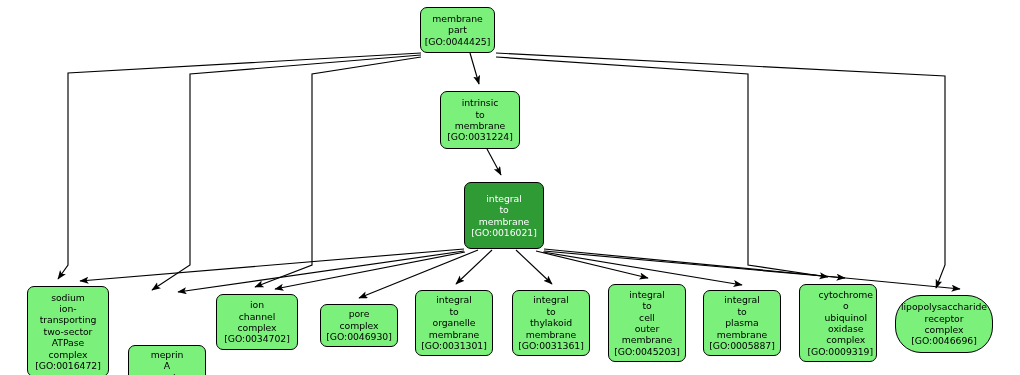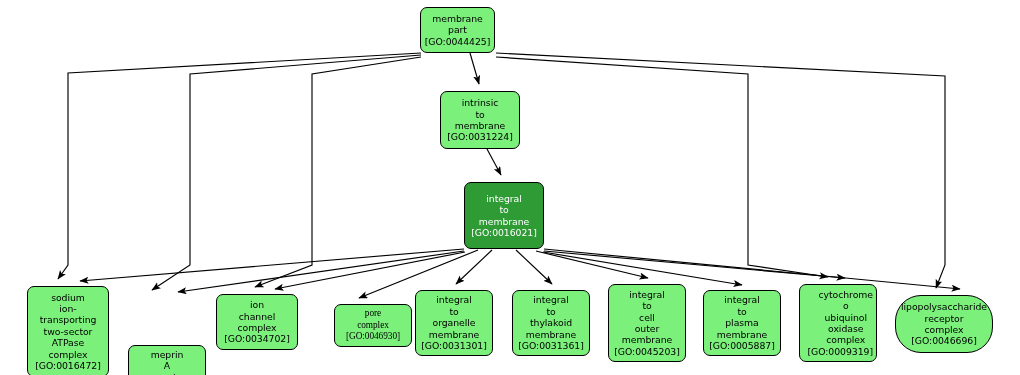--- a/index.html
+++ b/index.html
@@ -117,21 +117,21 @@
 A
 complex</span>
         <span class="goid">[GO:0017090]</span>
       </div>
       <div class="go-node" style="left: 216px; top: 294px; width: 82px; height: 56px;">
         <span class="nm">ion
 channel
 complex</span>
         <span class="goid">[GO:0034702]</span>
       </div>
-      <div class="go-node" style="left: 334px; top: 304px; width: 78px; height: 43px; font-family: Liberation Serif, serif;">
+      <div class="go-node" style="left: 320px; top: 304px; width: 78px; height: 43px;">
         <span class="nm">pore
 complex</span>
         <span class="goid">[GO:0046930]</span>
       </div>
       <div class="go-node" style="left: 415px; top: 290px; width: 78px; height: 66px;">
         <span class="nm">integral
 to
 organelle
 membrane</span>
         <span class="goid">[GO:0031301]</span>

